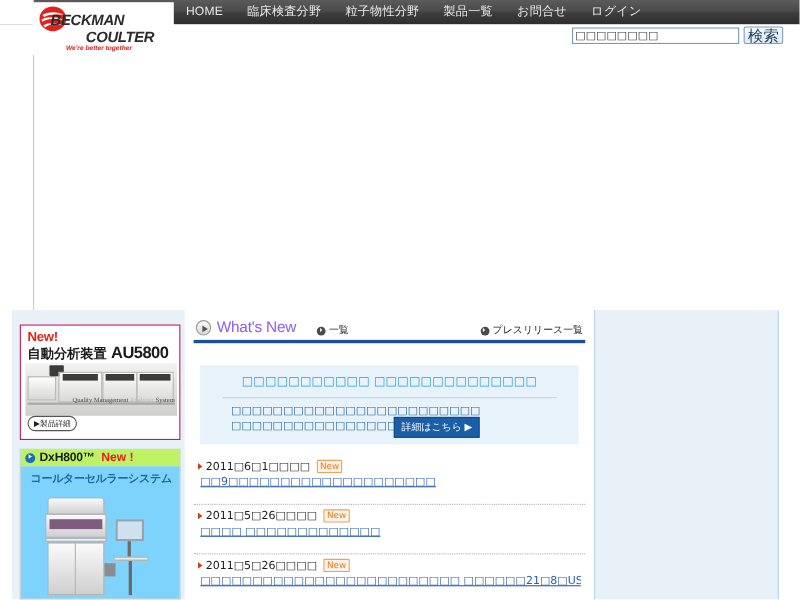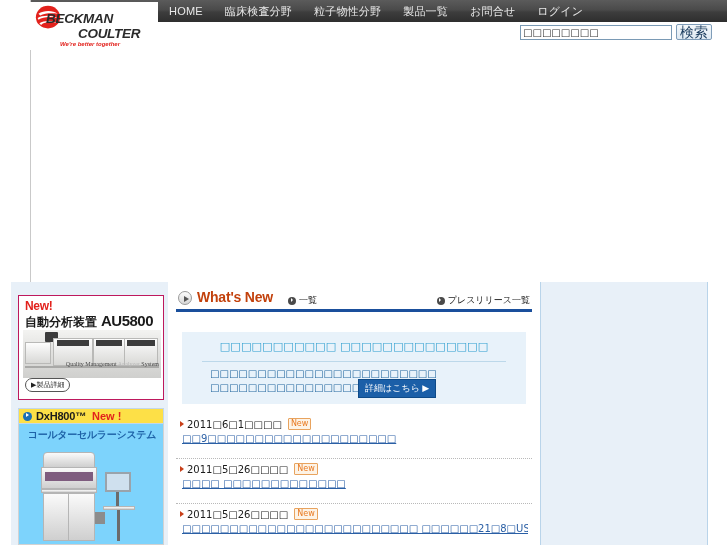--- a/index.html
+++ b/index.html
@@ -125,21 +125,21 @@
   }
   .qmas-big .grey{ color:#b3b3b3; }
   .qmas-sub{
     font-family:"Liberation Serif","DejaVu Serif",serif;
     font-size:6px; color:#4a4a4a; line-height:1; margin-top:1px; white-space:nowrap;
   }
   .qmas-sub .grey{ color:#b8b8b8; }
 
   .side-head{
     position:absolute; left:7px; top:126px; width:146px; height:16px;
-    background:#fde047; border:1px solid #c3d7e8;
+    background:#bef264; border:1px solid #c3d7e8;
     display:flex; align-items:center; gap:4px; padding-left:4px;
   }
   .dot-icon{
     width:9px;height:9px;border-radius:50%;
     background:#1a6fb5; position:relative; flex:none;
   }
   .dot-icon::after{
     content:""; position:absolute; left:2.5px; top:1.5px;
     border-left:3px solid #fff; border-top:2.5px solid transparent;
     border-bottom:2.5px solid transparent;
@@ -176,21 +176,21 @@
     border:1px solid #9a9a9a; border-radius:50%;
     background:linear-gradient(to bottom,#fdfdfd,#d7d7d7);
   }
   .wn-icon::after{
     content:""; position:absolute; left:5px; top:3.5px;
     border-left:5px solid #555; border-top:3.5px solid transparent;
     border-bottom:3.5px solid transparent;
   }
   .wn-title{
     position:absolute; left:21px; top:1px;
-    font-size:14px; font-weight:bold; color:#c2410c; letter-spacing:-0.2px;
+    font-size:14px; font-weight:normal; color:#8b5cf6; letter-spacing:-0.2px;
   }
   .wn-all{
     position:absolute; left:112px; top:6px;
     display:flex; align-items:center; gap:3px; cursor:pointer;
   }
   .dot-icon-sm{
     width:8px;height:8px;border-radius:50%;
     background:#4a4a4a; position:relative; flex:none;
   }
   .dot-icon-sm::after{

